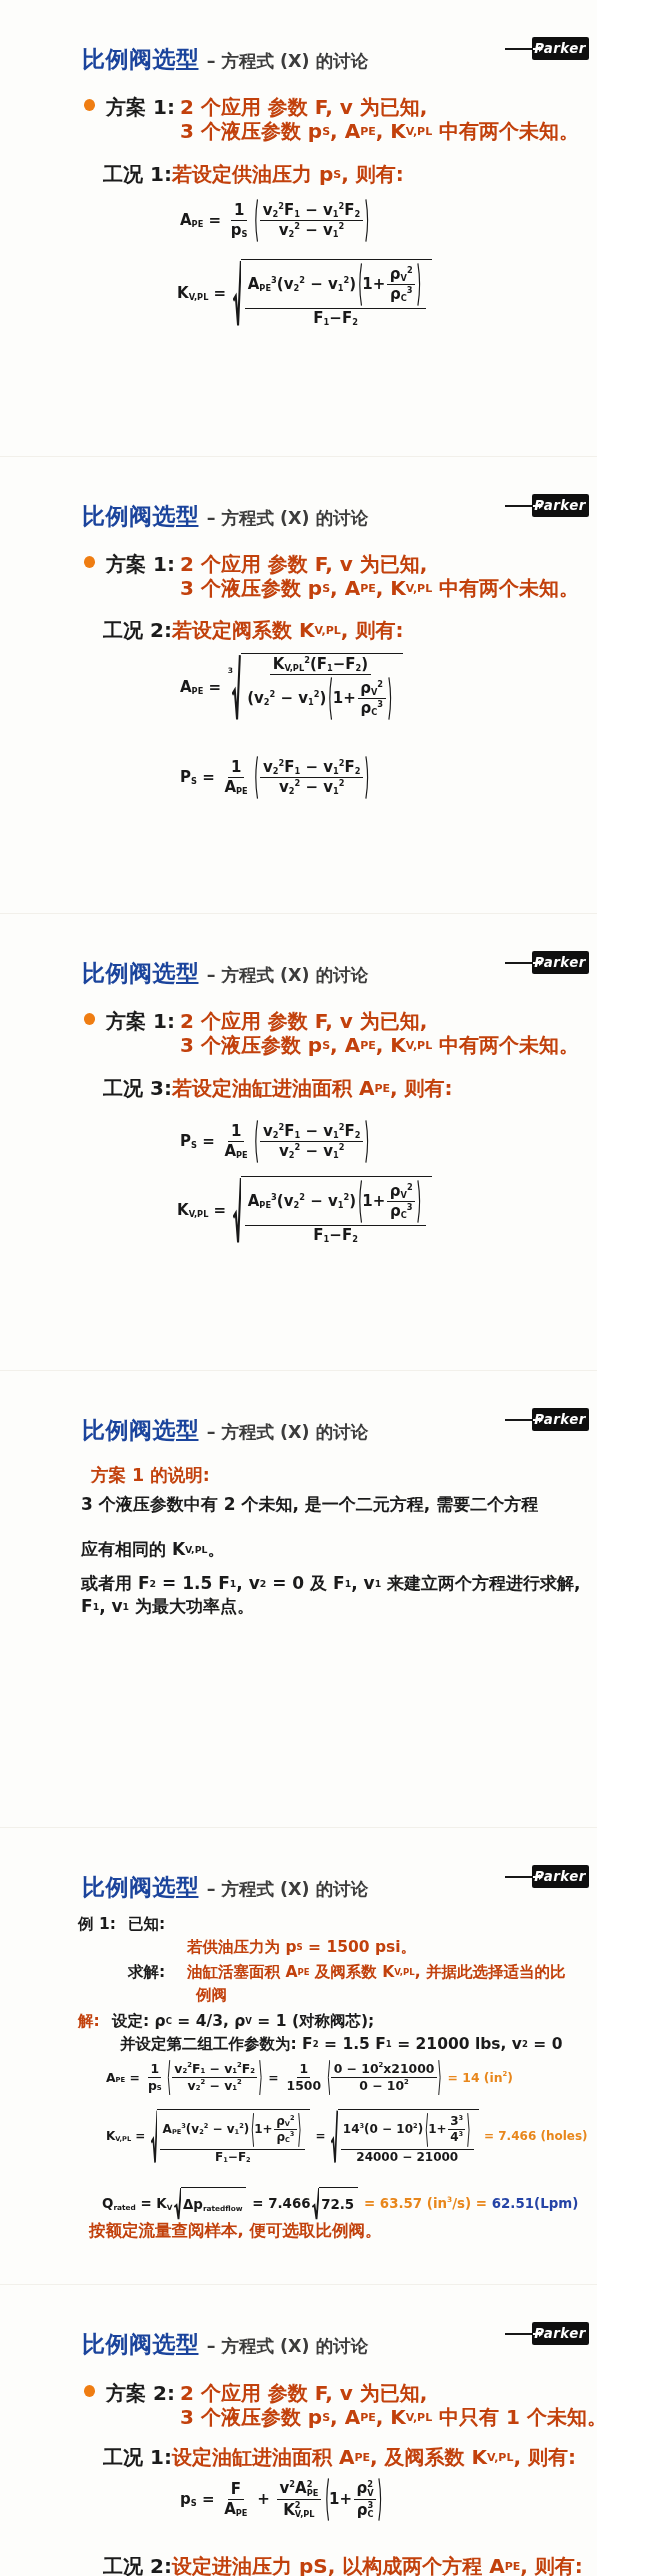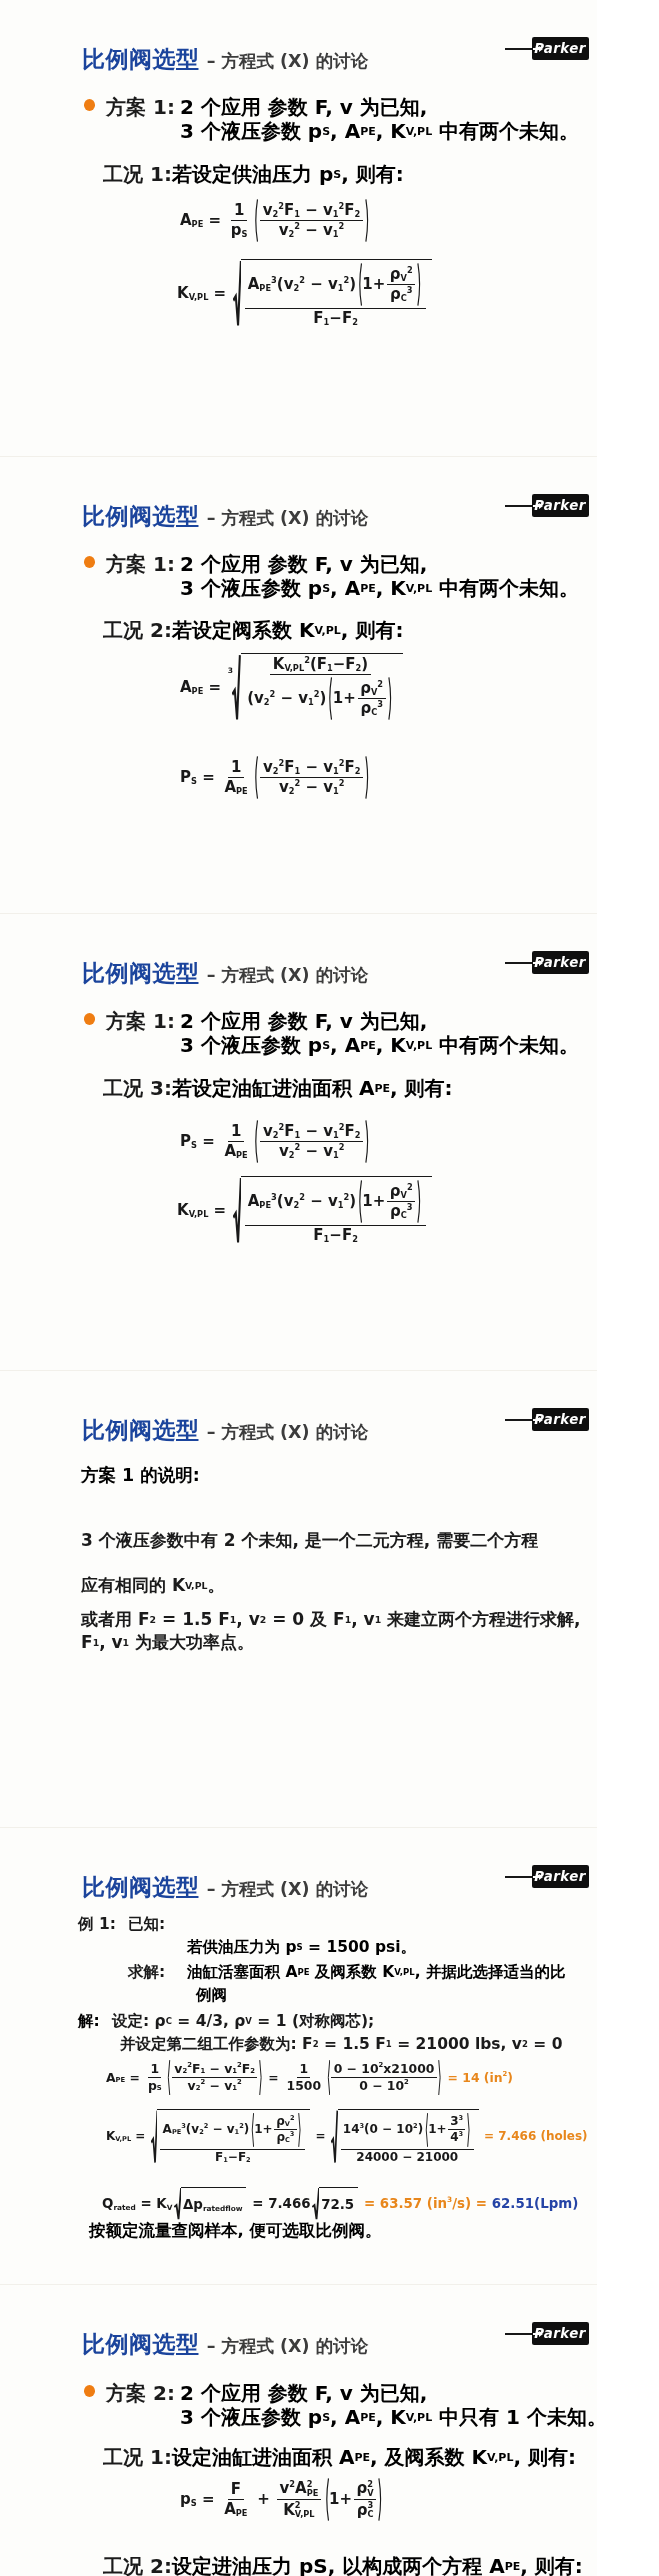--- a/index.html
+++ b/index.html
@@ -10,23 +10,23 @@
   .t-main{font-size:23px;font-weight:bold;color:#1b449c;letter-spacing:0.5px;}
   .t-rest{font-size:17.5px;font-weight:bold;color:#3c3c3c;margin-left:7.2px;}
   .logo{position:absolute;left:532px;top:37px;width:57px;height:23px;background:#0f0f0f;border-radius:2.1px;display:flex;align-items:center;justify-content:flex-end;padding-right:3.1px;box-sizing:border-box;}
   .logo::before{content:"";position:absolute;right:100%;top:50%;margin-top:-1px;width:27px;height:2.1px;background:#181818;}
   .logo-shaft{position:absolute;left:1px;top:50%;margin-top:-1px;width:6.2px;height:2.1px;background:#ffffff;}
   .logo-head{position:absolute;left:6.7px;top:50%;transform:translateY(-50%);width:0;height:0;border-left:4.1px solid #ffffff;border-top:3.1px solid transparent;border-bottom:3.1px solid transparent;}
   .logo-text{color:#ffffff;font-weight:bold;font-style:italic;font-size:13.4px;letter-spacing:0.5px;}
   .dot{position:absolute;left:84px;width:11.3px;height:12px;border-radius:50%;background:#ef7d12;}
   .line{position:absolute;font-weight:bold;line-height:1.2;white-space:pre;}
   .rich{display:flex;}
-  .blue{color:#000000;}
+  .blue{color:#c2410c;}
   .black{color:#1b1b1b;}
-  .fs31{font-size:20px;} .fs30{font-size:15.5px;} .fs33{font-size:17px;margin-top:36px;} .fs34{font-size:17.5px;} .fs32{font-size:16.5px;}
+  .fs31{font-size:20px;} .fs30{font-size:15.5px;} .fs33{font-size:17px;} .fs34{font-size:17.5px;} .fs32{font-size:16.5px;}
   .formula{position:absolute;display:flex;align-items:center;font-weight:bold;color:#191919;font-size:15px;line-height:1.12;}
   .fs24{font-size:12.4px;} .fs23{font-size:12px;} .fs26{font-size:13.4px;}
   
   .f-row{display:inline-flex;align-items:center;}
   .f-t{white-space:pre;}
   .f-sb{font-size:.55em;transform:translateY(.5em);white-space:pre;}
   .f-su{font-size:.55em;transform:translateY(-.5em);white-space:pre;}
   .f-ss{display:inline-flex;flex-direction:column;align-items:flex-start;font-size:.55em;line-height:1.08;}
   .f-frac{display:inline-flex;flex-direction:column;align-items:center;margin:0 .12em;text-align:center;}
   .f-num,.f-den{display:inline-flex;align-items:center;justify-content:center;}
@@ -445,21 +445,21 @@
 <section class="slide">
   <header class="head">
     <span class="t-main">比例阀选型</span>
     <span class="t-rest">– 方程式 (X) 的讨论</span>
   </header>
   <div class="logo">
     <span class="logo-shaft"></span>
     <span class="logo-head"></span>
     <span class="logo-text">Parker</span>
   </div>
-  <span class="line blue fs34" style="left:81px;top:94px">方案 1 的说明:</span>
+  <span class="line blue fs34" style="left:91px;top:94px">方案 1 的说明:</span>
   <span class="line black fs33" style="left:81px;top:123px">3 个液压参数中有 2 个未知, 是一个二元方程, 需要二个方程</span>
   <span class="line black fs33 rich" style="left:81px;top:168px"><span class="f-t">应有相同的 K</span><span class="f-sb">V,PL</span><span class="f-t">。</span></span>
   <span class="line black fs33 rich" style="left:81px;top:202px"><span class="f-t">或者用 F</span><span class="f-sb">2</span><span class="f-t"> = 1.5 F</span><span class="f-sb">1</span><span class="f-t">, v</span><span class="f-sb">2</span><span class="f-t"> = 0 及 F</span><span class="f-sb">1</span><span class="f-t">, v</span><span class="f-sb">1</span><span class="f-t"> 来建立两个方程进行求解,</span></span>
   <span class="line black fs33 rich" style="left:81px;top:225px"><span class="f-t">F</span><span class="f-sb">1</span><span class="f-t">, v</span><span class="f-sb">1</span><span class="f-t"> 为最大功率点。</span></span>
 </section>
 
 <section class="slide">
   <header class="head">
     <span class="t-main">比例阀选型</span>
     <span class="t-rest">– 方程式 (X) 的讨论</span>

